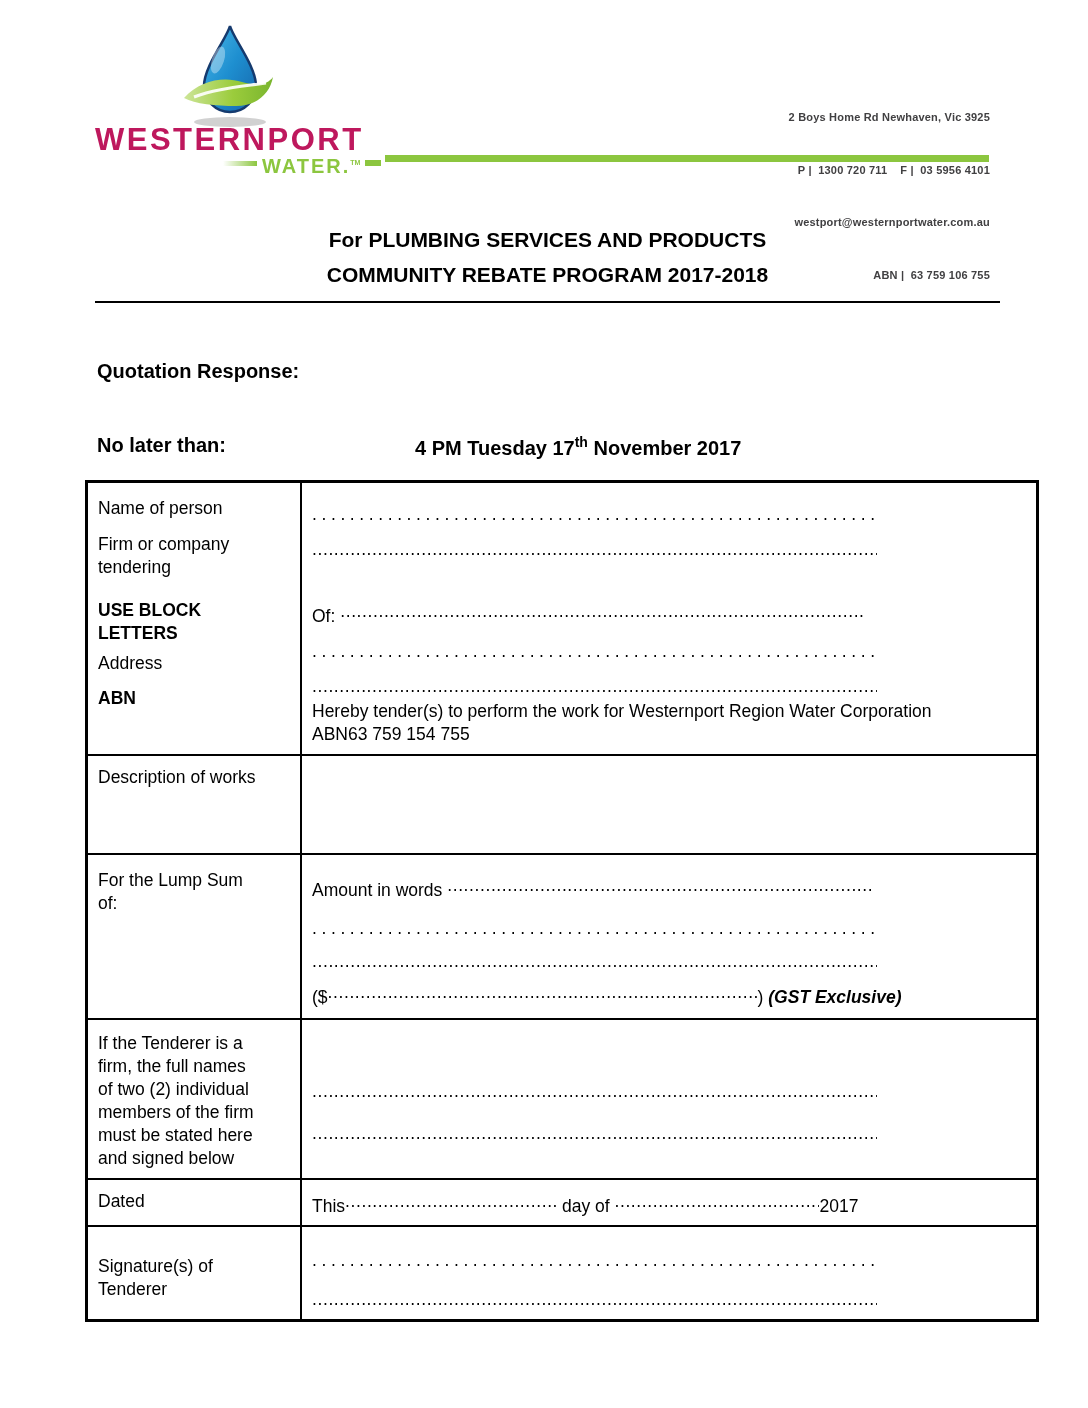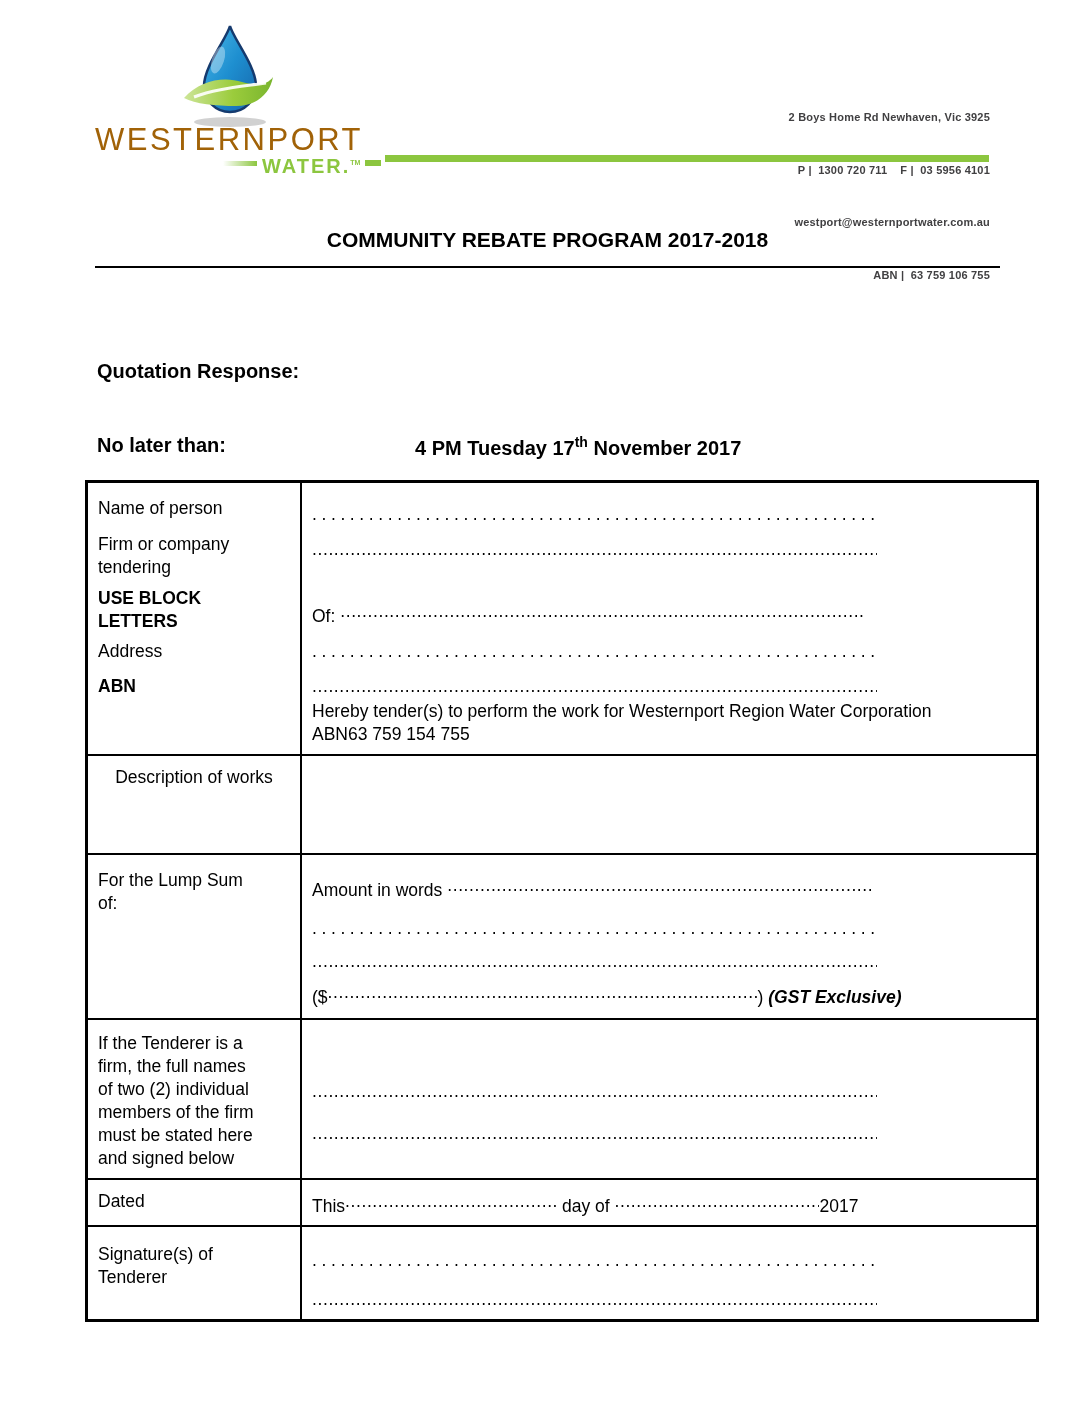--- a/index.html
+++ b/index.html
@@ -4,22 +4,22 @@
 <style>
   html,body { margin:0; padding:0; background:#ffffff; }
   .page {
     position:relative; width:1088px; height:1408px; background:#ffffff;
     font-family:"Liberation Sans", sans-serif; color:#000; overflow:hidden;
   }
 
   
   .logo { position:absolute; left:95px; top:20px; width:300px; height:160px; }
   .drop-svg { position:absolute; left:85px; top:4px; width:100px; height:104px; }
-  .brand-top { position:absolute; left:0; top:104px; font-size:31px; font-weight:normal;
-               letter-spacing:2.5px; line-height:31px; color:#a16207; white-space:nowrap; }
+  .brand-top { position:absolute; left:0; top:104px; font-size:31px; font-weight:bold;
+               letter-spacing:2.5px; line-height:31px; color:#be185d; white-space:nowrap; }
   .brand-sub { position:absolute; left:167px; top:133px; font-size:20px; font-weight:bold;
                letter-spacing:2px; line-height:20px; color:#8cc63f; white-space:nowrap; }
   .brand-sub .tm { font-size:7px; letter-spacing:0; }
   .brand-dash-left { position:absolute; left:128px; top:141px; width:34px; height:5px;
                background:linear-gradient(to right,#ffffff,#8cc63f); }
   .brand-dash-right { position:absolute; left:270px; top:140px; width:16px; height:6px; background:#8cc63f; }
   .green-rule { position:absolute; left:385px; top:155px; width:604px; height:7px; background:#8cc63f; }
 
   .contact { position:absolute; top:74px; right:98px; text-align:right;
              font-size:11px; font-weight:bold; color:#414042; line-height:17.5px;
@@ -51,21 +51,21 @@
   .lbl { line-height:23px; white-space:nowrap; }
   .b { font-weight:bold; }
 
   .rline { line-height:22px; white-space:nowrap; }
   .dl { overflow:hidden; white-space:nowrap; line-height:22px; height:22px; }
   .ds { display:inline-block; overflow:hidden; white-space:nowrap; vertical-align:baseline; }
   .dl-fine { letter-spacing:0.6px; }
   .dl-wide { letter-spacing:4.6px; }
   .w565{width:565px}.w525{width:525px}.w430{width:430px}.w425{width:425px}.w212{width:212px}.w205{width:205px}
   .gst { font-weight:bold; font-style:italic; }.mt2{margin-top:2px}.mt3{margin-top:3px}.mt4{margin-top:4px}
-  .mt6{margin-top:6px}.mt7{margin-top:7px}.mt8{margin-top:8px}.mt9{margin-top:9px}
+  .mt6{margin-top:6px}.mt7{margin-top:7px}.mt8{margin-top:20px}.mt9{margin-top:9px}
   .mt11{margin-top:11px}.mt12{margin-top:12px}.mt13{margin-top:13px}.mt14{margin-top:14px}
   .mt16{margin-top:16px}.mt17{margin-top:17px}.mt20{margin-top:20px}.mt40{margin-top:40px}.mt52{margin-top:52px}
   .lh23 { line-height:23px; }
 </style>
 </head>
 <body>
 
 <div class="page">
 
   <div class="logo">
@@ -97,20 +97,21 @@
   <div class="green-rule"></div>
 
   <div class="contact">
     <div>2 Boys Home Rd Newhaven, Vic 3925</div>
     <div>P |  1300 720 711    F |  03 5956 4101</div>
     <div>westport@westernportwater.com.au</div>
     <div>ABN |  63 759 106 755</div>
   </div>
 
   <div class="title">
+    <div class="tline">For PLUMBING SERVICES AND PRODUCTS</div>
     <div class="tline">COMMUNITY REBATE PROGRAM 2017-2018</div>
   </div>
 
   <div class="resp-heading">Quotation Response:</div>
   <div class="no-later">No later than:</div>
   <div class="deadline"><span>4 PM Tuesday 17</span><sup>th</sup><span> November 2017</span></div>
 
   <table class="form-table">
     <tbody>
         <tr>
@@ -128,21 +129,21 @@
         <div class="dl dl-fine w565 mt13">................................................................................................................................................................</div>
         <div class="rline mt40"><span>Of: </span><span class="ds dl-fine w525">................................................................................................................................................................</span></div>
         <div class="dl dl-wide w565 mt13">................................................................................................................................................................</div>
         <div class="dl dl-fine w565 mt13">................................................................................................................................................................</div>
         <div class="lh23 mt3">Hereby tender(s) to perform the work for Westernport Region Water Corporation</div>
         <div class="lh23">ABN63 759 154 755</div>
       </td>
     </tr>
 
     <tr>
-      <td style="height:81px;text-align:center;">
+      <td style="height:81px;">
         <div class="lbl mt2">Description of works</div>
       </td>
       <td></td>
     </tr>
 
     <tr>
       <td style="height:147px;">
         <div class="lbl mt6">For the Lump Sum</div>
         <div class="lbl">of:</div>
       </td>

